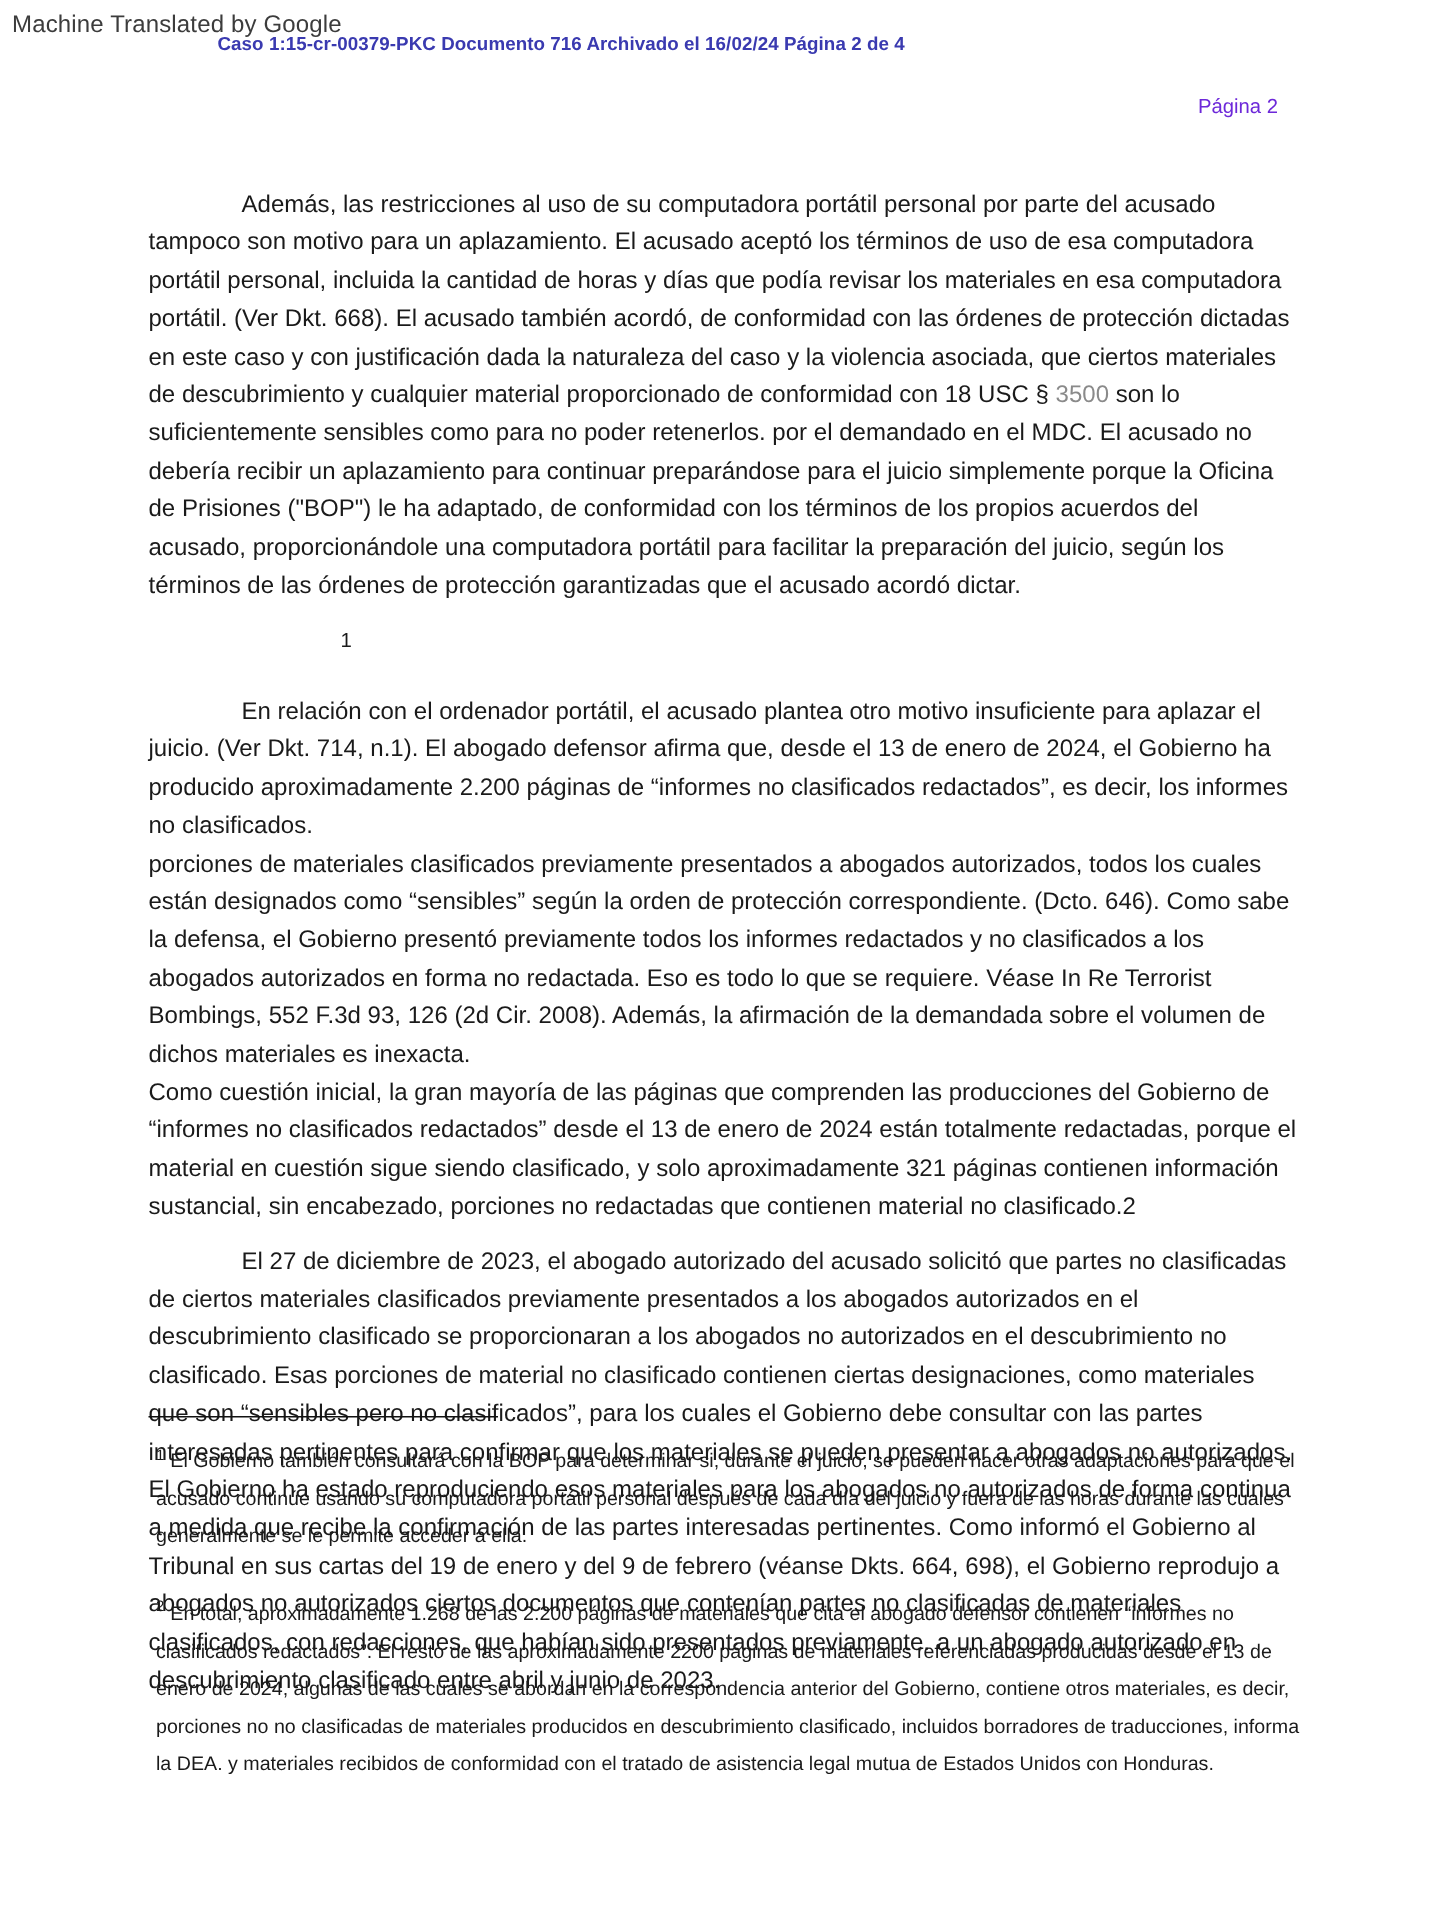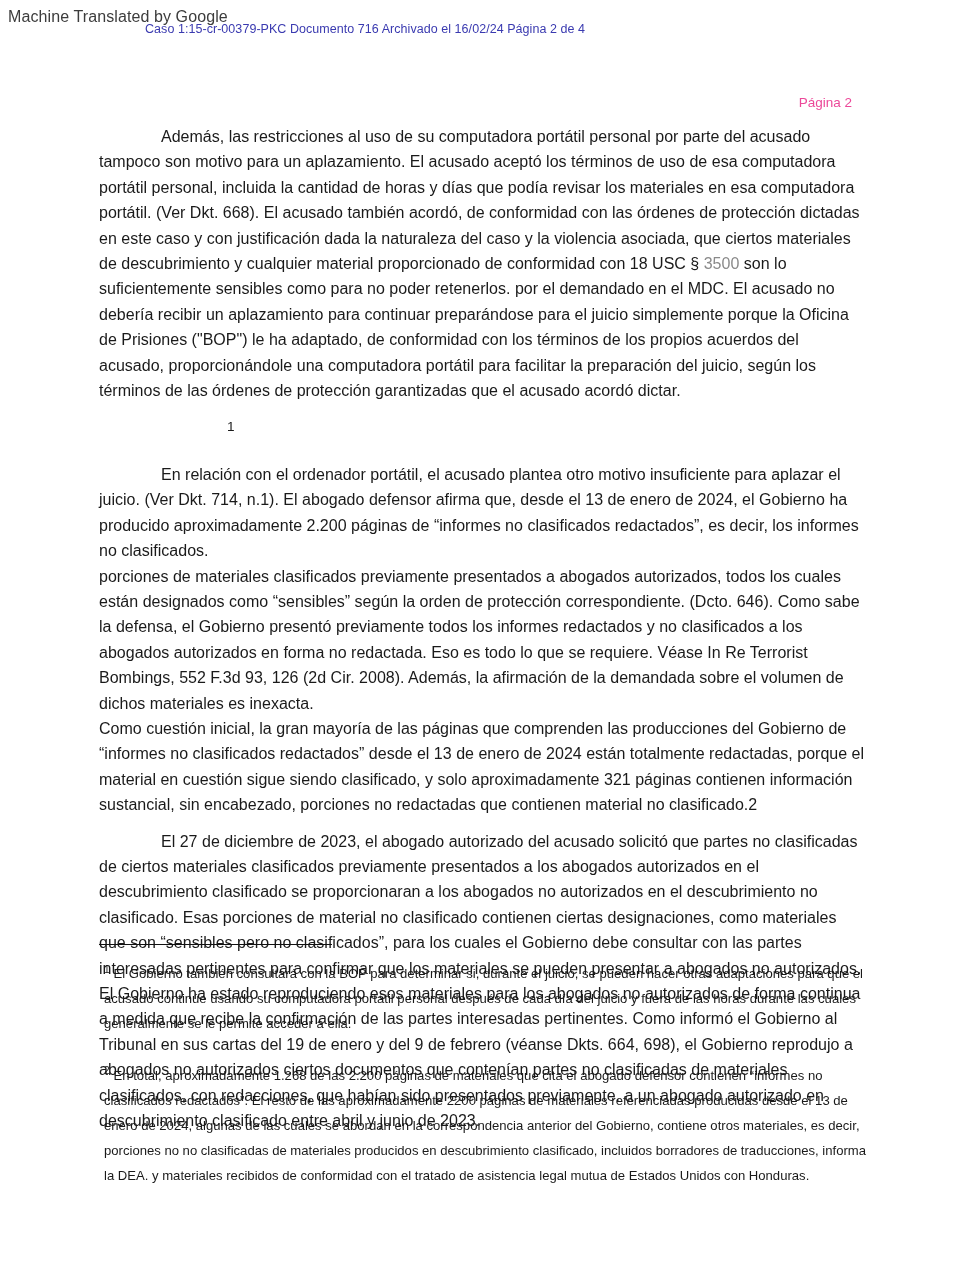--- a/index.html
+++ b/index.html
@@ -31,31 +31,31 @@
   
   .ecf-stamp {
     position: absolute;
     left: 145px;
     top: 22px;
     font-size: 12.5px;
     line-height: 15px;
     color: #3a3ab0;
     white-space: nowrap;
     letter-spacing: 0.05px;
+    font-weight: bold;
   }
 
   
   .page-label {
     position: absolute;
     right: 108px;
     top: 62px;
     font-size: 13.5px;
     line-height: 17px;
-    color: #ec4899;
-    margin-top: 32px;
+    color: #6d28d9;
   }
 
   
   .doc-body {
     position: absolute;
     left: 99px;
     top: 124px;
     width: 766px;
   }
 

